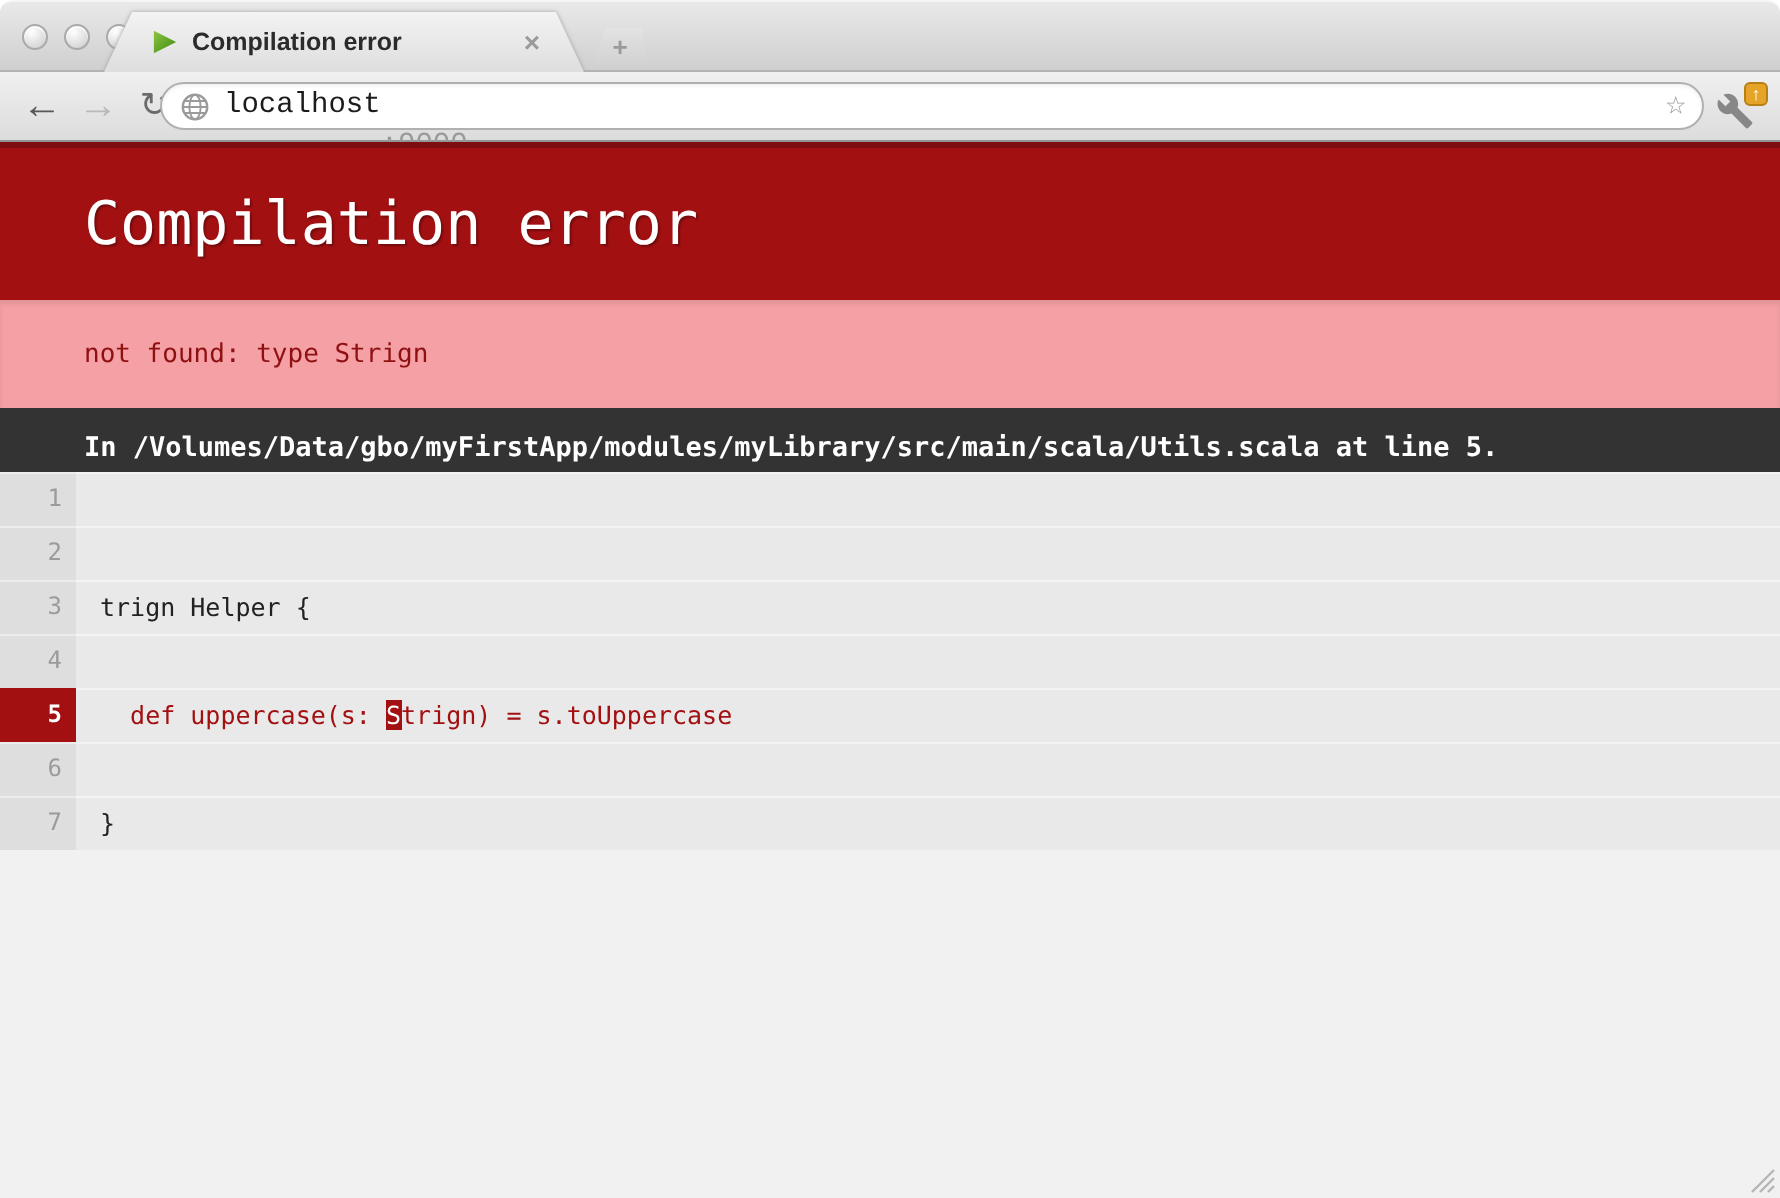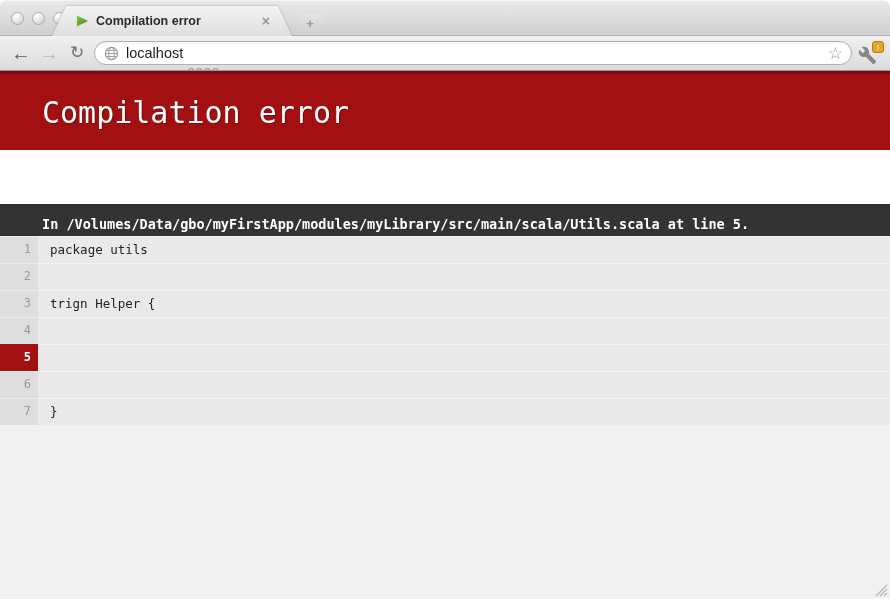--- a/index.html
+++ b/index.html
@@ -34,23 +34,23 @@
   .newtab span { color:#9a9a9a; font-size:13px; font-weight:bold; line-height:1; }
 
   
   .toolbar { position:absolute; top:36px; left:0; right:0; height:35px;
     background:linear-gradient(#f0f0f0,#dcdcdc); border-bottom:1px solid #949494; }
   .navbtn { position:absolute; top:3px; font-size:20px; line-height:28px; width:26px;
     text-align:center; cursor:default; }
   .back { left:8px; color:#585858; }
   .fwd { left:36px; color:#b9b9b9; }
   .reload { left:64px; color:#6b6b6b; font-size:17px; }
-  .urlbar { position:absolute; left:94px; right:38px; top:5px; height:24px; background:#fff;
+  .urlbar { position:absolute; left:80px; right:38px; top:5px; height:24px; background:#fff;
     border:1px solid #b0b0b0; border-radius:13px; display:flex; align-items:center;
-    padding:0 8px 0 9px; box-shadow:inset 0 1px 2px rgba(0,0,0,.06); }
+    padding:0 8px 0 9px; box-shadow:inset 0 1px 2px rgba(0,0,0,.06);font-family:Liberation Mono, monospace; }
   .globe { width:15px; height:15px; margin-right:7px; flex:none; }
   .url-host { font-size:14.5px; color:#1c1c1c; }
   .url-port { font-size:14.5px; color:#9a9a9a;margin-top:40px; }
   .star { margin-left:auto; font-size:17px; color:#9a9a9a; line-height:1; }
   .wrench { position:absolute; right:6px; top:7px; width:26px; height:22px; }
   .wrench svg { width:19px; height:19px; position:absolute; left:0; bottom:0; }
   .badge { position:absolute; right:0; top:-2px; width:12px; height:12px; background:#e5a426;
     border:1px solid #b97f13; border-radius:3px; color:#fff; font-size:9px; font-weight:bold;
     line-height:10px; text-align:center; }
 
@@ -130,40 +130,41 @@
     </div>
     <div class="wrench">
       <svg viewBox="0 0 24 24">
         <path fill="#878787" d="M22.7 19l-9.1-9.1c.9-2.3.4-5-1.5-6.9-2-2-5-2.4-7.4-1.3L9 6 6 9 1.6 4.7C.4 7.1.9 10.1 2.9 12.1c1.9 1.9 4.6 2.4 6.9 1.5l9.1 9.1c.4.4 1 .4 1.4 0l2.3-2.3c.5-.4.5-1.1.1-1.4z"></path>
       </svg>
       <span class="badge">↑</span>
     </div>
   </div>
 
   <div class="hdr mono">Compilation error</div>
+  <div class="detail mono">not found: type Strign</div>
   <div class="path mono">In /Volumes/Data/gbo/myFirstApp/modules/myLibrary/src/main/scala/Utils.scala at line 5.</div>
   <div class="code">
       <div class="crow">
         <span class="ln">1</span>
-        <span class="ct">package utils</span>
       </div>
       <div class="crow">
         <span class="ln">2</span>
         <span class="ct"></span>
       </div>
       <div class="crow">
         <span class="ln">3</span>
         <span class="ct">trign Helper {</span>
       </div>
       <div class="crow">
         <span class="ln">4</span>
         <span class="ct"></span>
       </div>
       <div class="crow err">
         <span class="ln">5</span>
+        <span class="ct">  def uppercase(s: <span class="mark">S</span>trign) = s.toUppercase</span>
       </div>
       <div class="crow">
         <span class="ln">6</span>
         <span class="ct"></span>
       </div>
       <div class="crow">
         <span class="ln">7</span>
         <span class="ct">}</span>
       </div>
     </div>

